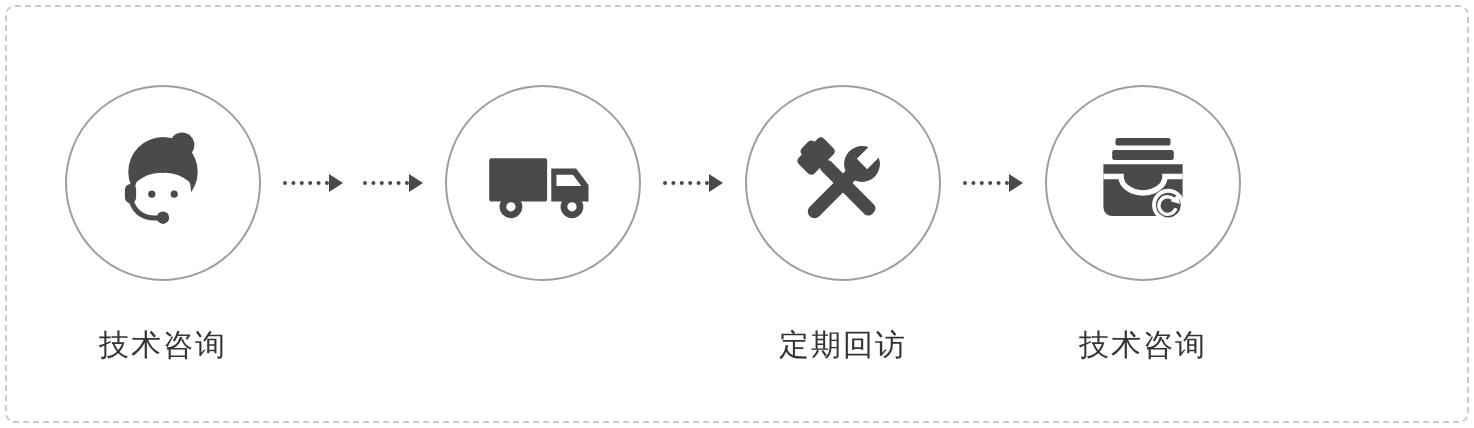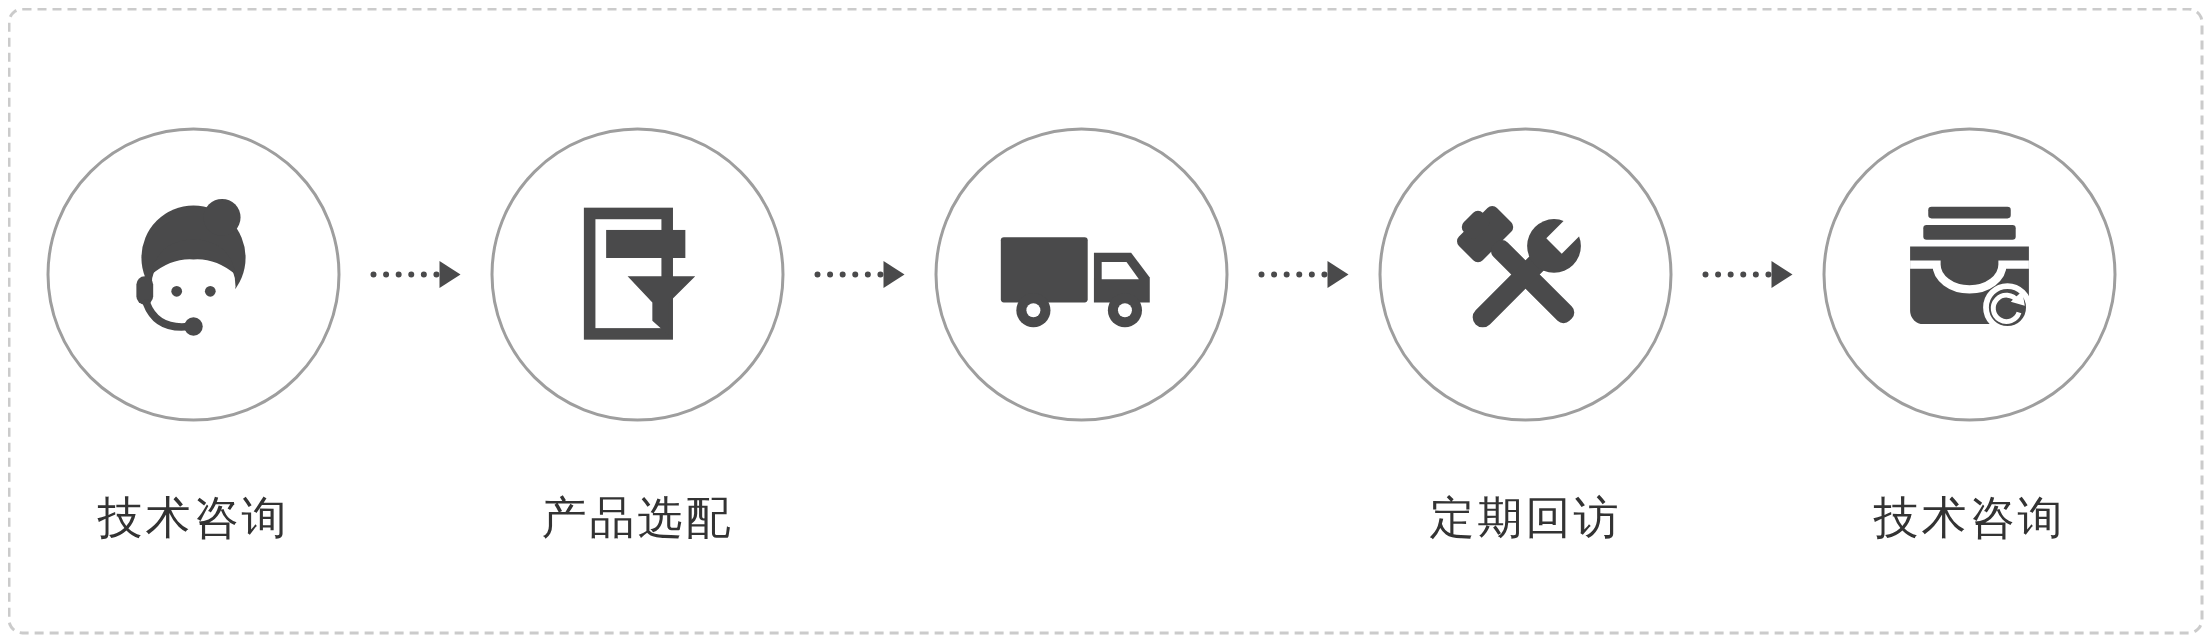--- a/index.html
+++ b/index.html
@@ -13,21 +13,21 @@
     width: 1464px;
     height: 418px;
     margin: 5px;
     border: 2px dashed #cbcbcb;
     border-radius: 10px;
     background: #ffffff;
     overflow: hidden;
   }
   .flow {
     display: flex;
-    justify-content: flex-end;
+    justify-content: flex-start;
     align-items: flex-start;
     padding: 78px 56px 0 56px;
     gap: 20px;
   }
   .step {
     display: flex;
     flex-direction: column;
     align-items: center;
     width: 200px;
   }
@@ -92,30 +92,20 @@
         </svg>
       </div>
       <div class="label">技术咨询</div>
     </div>
 
     <div class="arrow">
       <div class="arrow-line"></div>
       <div class="arrow-head"></div>
     </div>
 
-    <div class="step">
-      <div class="circle">
-        <svg width="110" height="110" viewBox="0 0 100 100">
-          <rect x="21" y="13" width="47" height="73" fill="none" stroke="currentColor" stroke-width="7"></rect>
-          <rect x="31" y="23" width="48" height="17" fill="currentColor"></rect>
-          <path d="M44 51 H85 L69 67 V87 L59 78 V67 Z" fill="currentColor"></path>
-        </svg>
-      </div>
-      <div class="label">产品选配</div>
-    </div>
 
     <div class="arrow">
       <div class="arrow-line"></div>
       <div class="arrow-head"></div>
     </div>
 
     <div class="step">
       <div class="circle">
         <svg width="120" height="104" viewBox="0 0 116 100">
           <rect x="6" y="26" width="56" height="42" rx="2" fill="currentColor"></rect>

